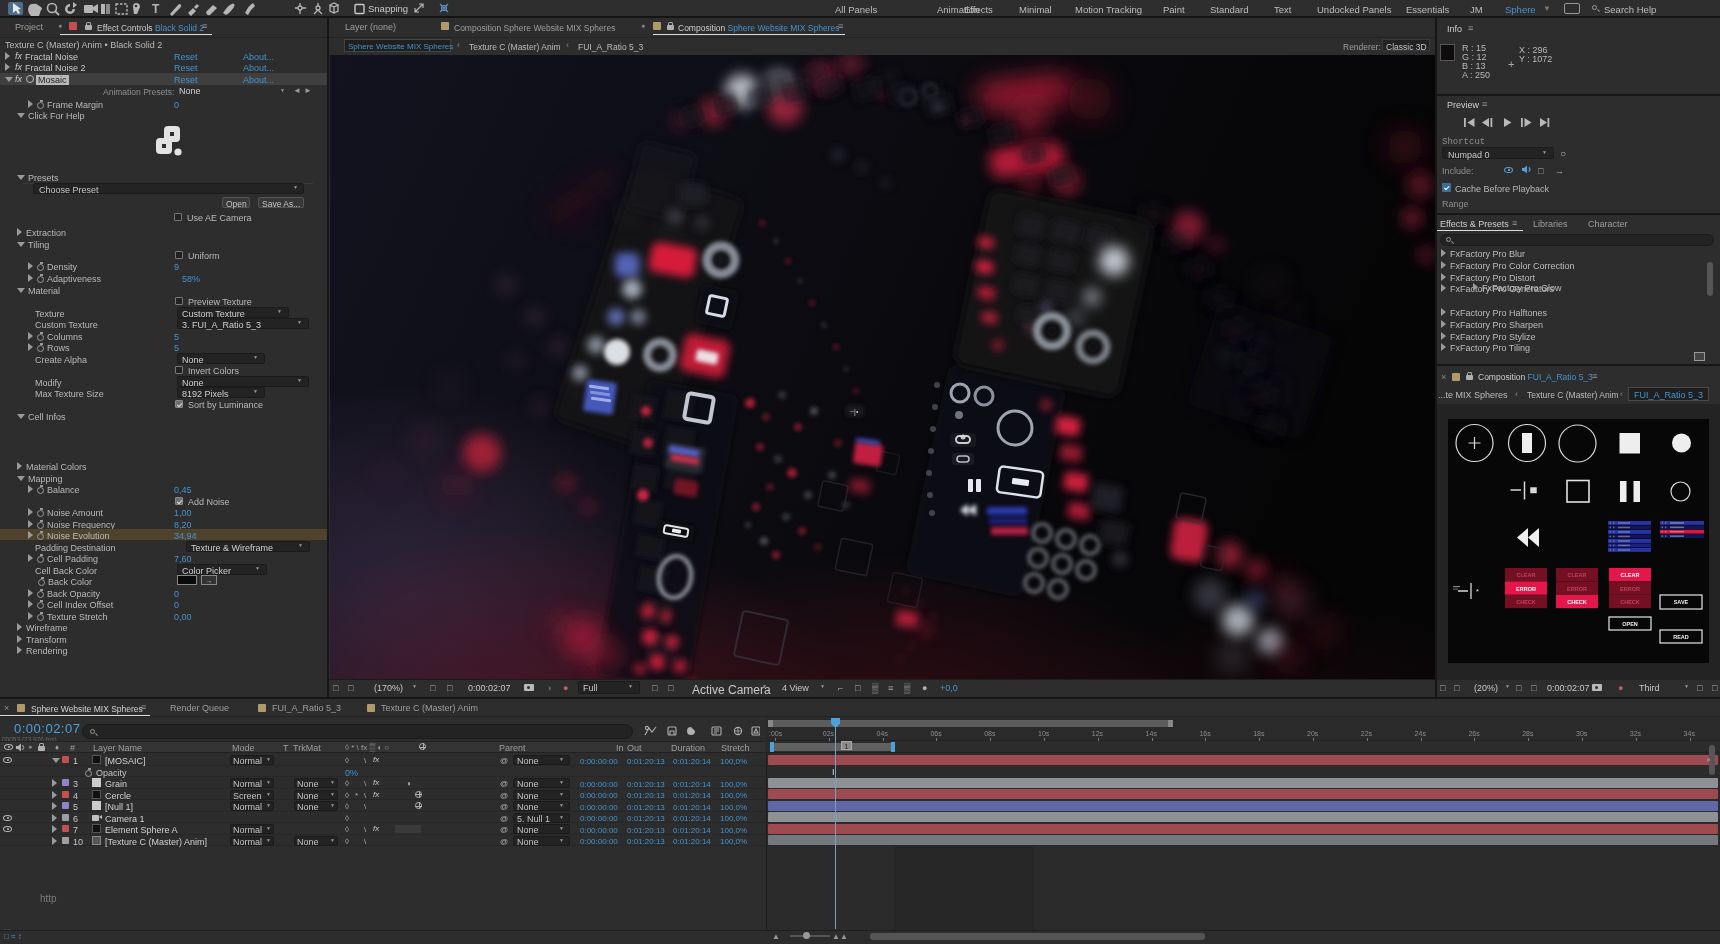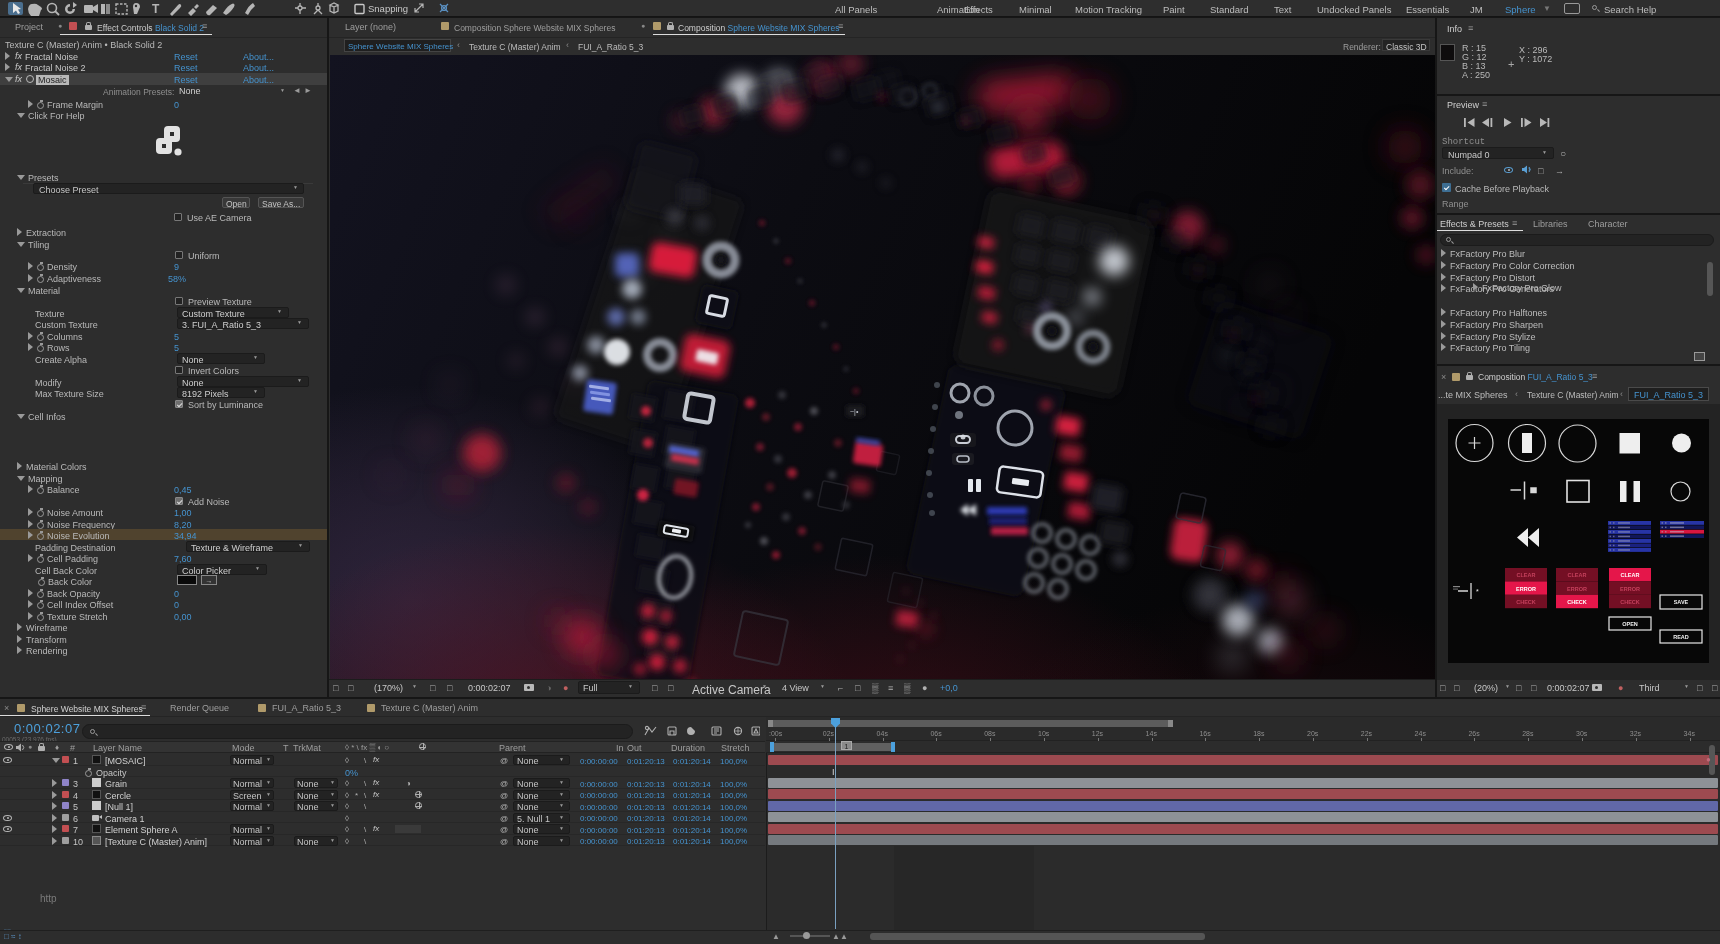--- a/index.html
+++ b/index.html
@@ -148,21 +148,21 @@
 <div class="txt" style="left:262px;top:199px;color:#c4c4c4;font-size:8.5px;">Save As...</div>
 <div class="cb" style="left:174px;top:213px;"></div>
 <div class="txt" style="left:187px;top:213px;color:#b9b9b9;">Use AE Camera</div>
 <div class="txt" style="left:17px;top:228px;color:#b9b9b9;"><span class="tri-r"></span>Extraction</div>
 <div class="txt" style="left:17px;top:240px;color:#b9b9b9;"><span class="tri-d"></span>Tiling</div>
 <div class="cb" style="left:175px;top:251px;"></div>
 <div class="txt" style="left:188px;top:251px;color:#b9b9b9;">Uniform</div>
 <div class="txt" style="left:28px;top:262px;color:#b9b9b9;"><span class="tri-r"></span><span class="sw"></span>Density</div>
 <div class="txt blue" style="left:174px;top:262px;">9</div>
 <div class="txt" style="left:28px;top:274px;color:#b9b9b9;"><span class="tri-r"></span><span class="sw"></span>Adaptiveness</div>
-<div class="txt blue" style="left:168px;top:274px;">58%</div>
+<div class="txt blue" style="left:182px;top:274px;">58%</div>
 <div class="txt" style="left:17px;top:286px;color:#b9b9b9;"><span class="tri-d"></span>Material</div>
 <div class="cb" style="left:175px;top:297px;"></div>
 <div class="txt" style="left:188px;top:297px;color:#b9b9b9;">Preview Texture</div>
 <div class="txt" style="left:35px;top:309px;color:#b9b9b9;">Texture</div>
 <div class="ddl" style="left:177px;top:307px;width:112px;height:11px;"></div>
 <div class="txt" style="left:182px;top:309px;color:#cecece;">Custom Texture</div>
 <div class="txt chev" style="left:277px;top:308px;">▼</div>
 <div class="txt" style="left:35px;top:320px;color:#b9b9b9;">Custom Texture</div>
 <div class="ddl" style="left:177px;top:318px;width:132px;height:11px;"></div>
 <div class="txt" style="left:182px;top:320px;color:#cecece;">3. FUI_A_Ratio 5_3</div>

